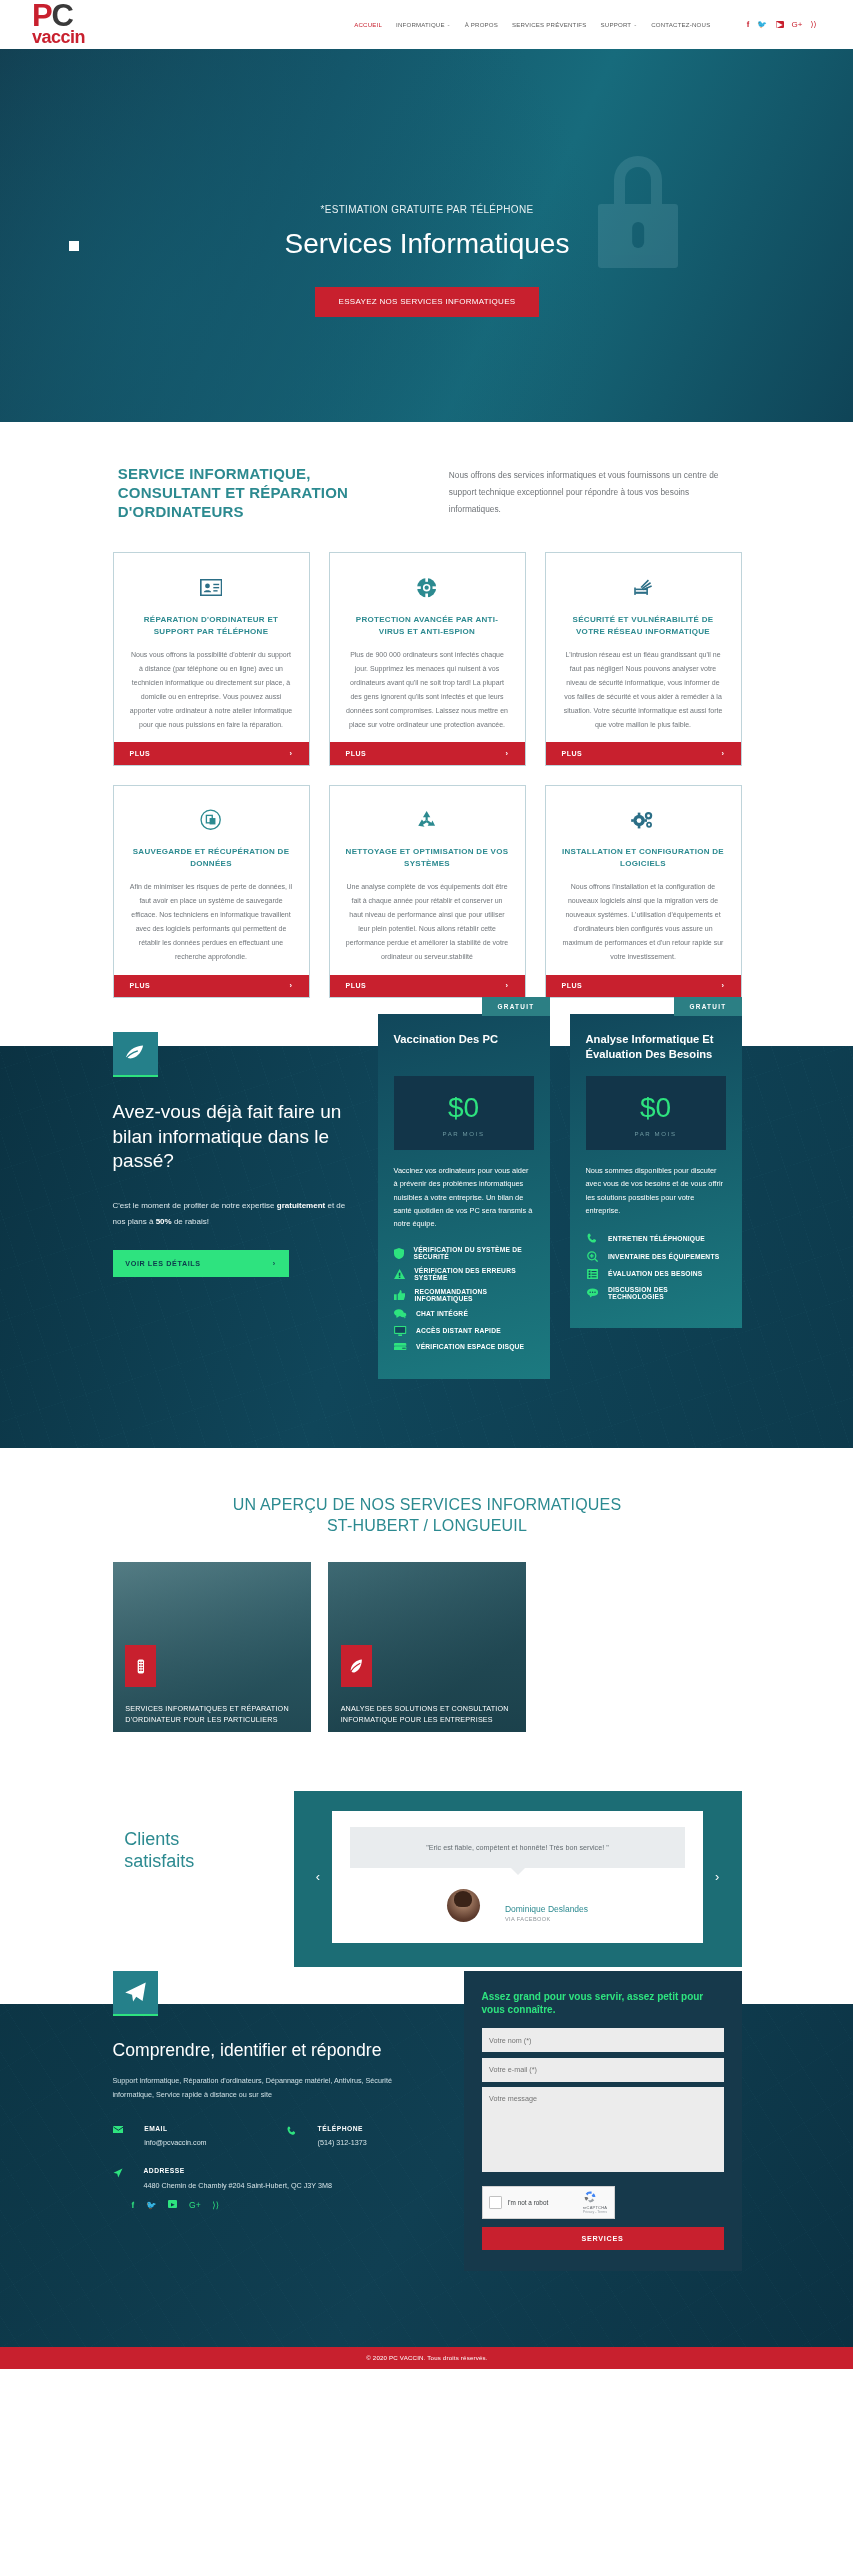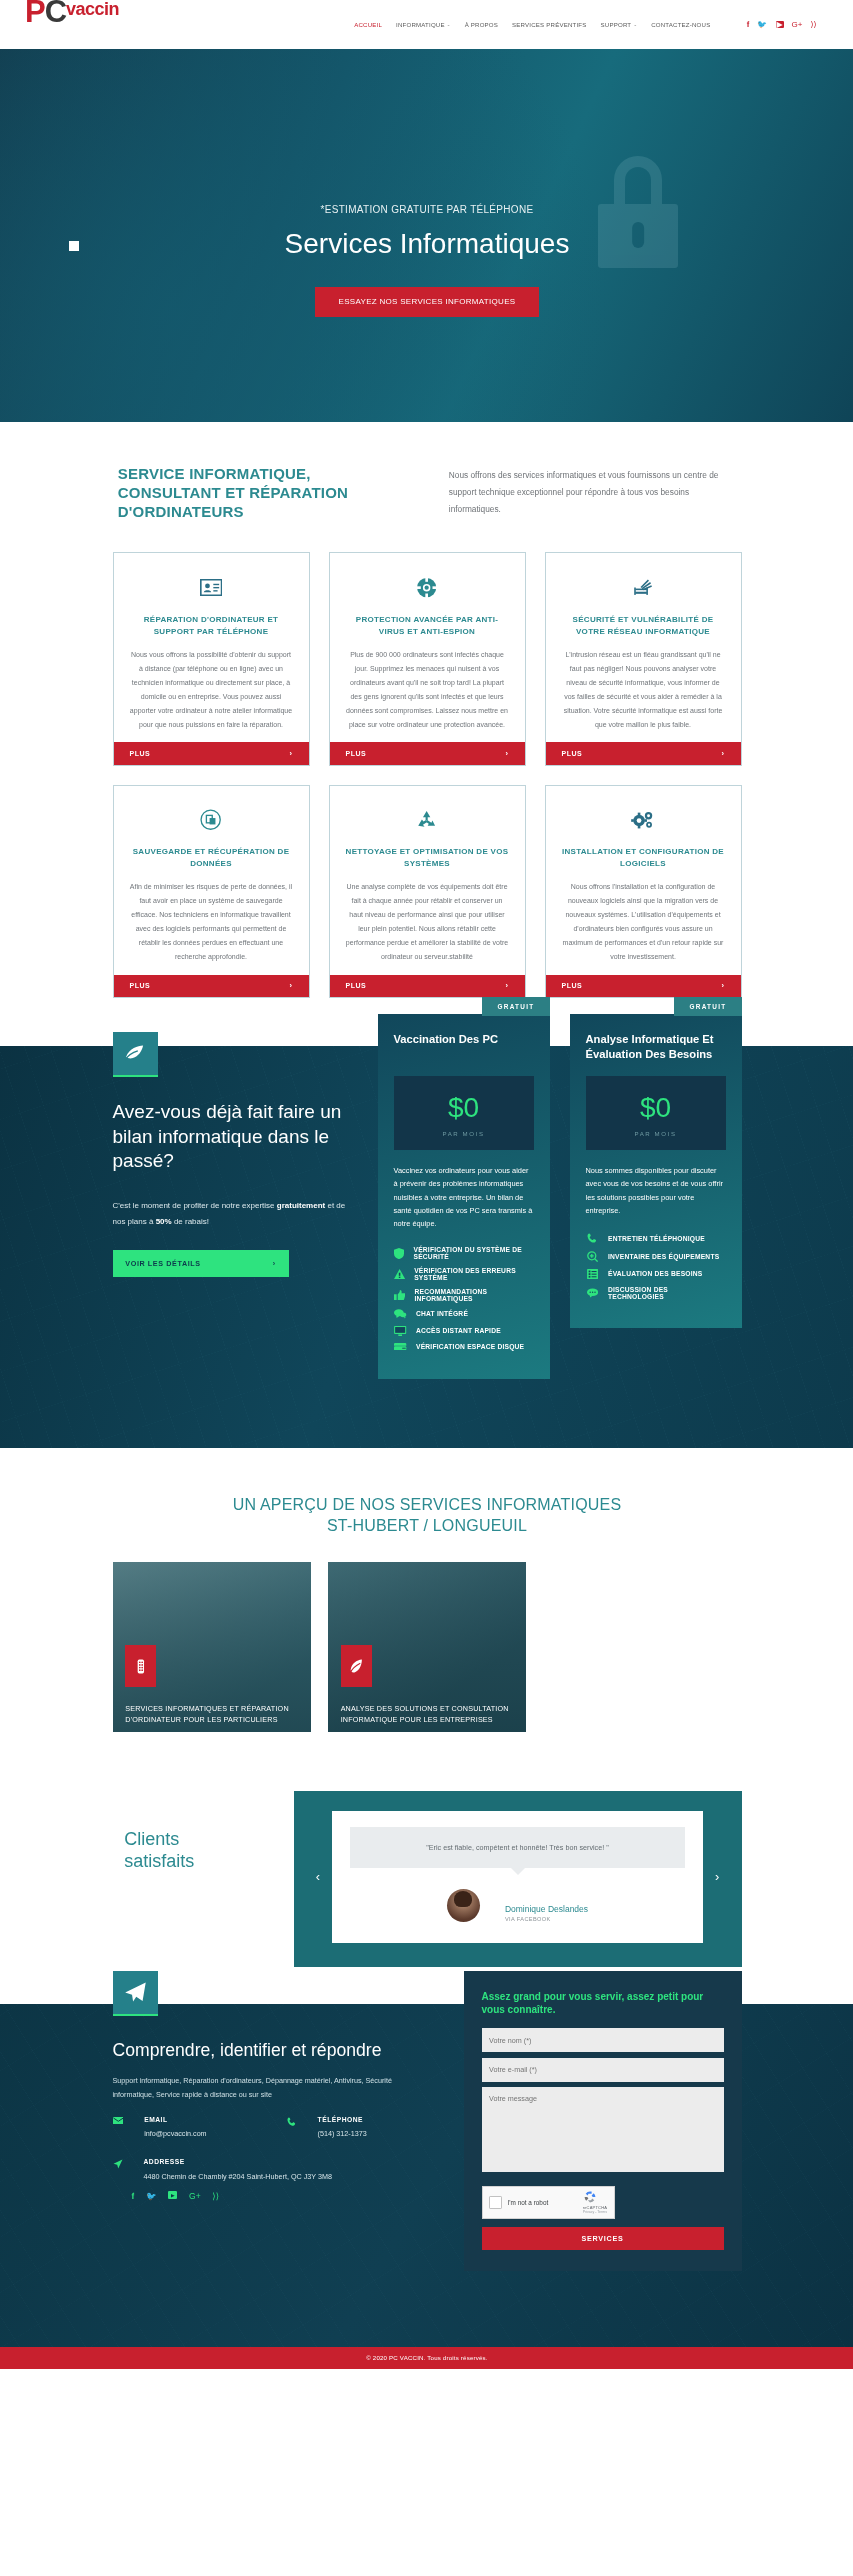--- a/index.html
+++ b/index.html
@@ -3,21 +3,21 @@
 <meta charset="utf-8">
 <title>PC Vaccin</title>
 <style>
   *{box-sizing:border-box;margin:0;padding:0}
   html,body{width:854px;background:#fff;font-family:"Liberation Sans",sans-serif;}
   body{width:854px;overflow-x:hidden;}
   .cond{font-family:"Liberation Sans Narrow","Liberation Sans",sans-serif;}
 
   
   .header{height:49px;background:#fff;display:flex;align-items:center;padding:0 32px;position:relative;}
-  .logo{width:80px;height:49px;position:relative;display:flex;flex-direction:row;justify-content:center;}
+  .logo{width:80px;height:49px;position:relative;display:flex;flex-direction:column;justify-content:center;}
   .logo-pc{font-size:31px;font-weight:bold;line-height:.78;letter-spacing:-1.1px;font-family:"Liberation Sans",sans-serif;}
   .logo-pc .p{color:#C8202E}
   .logo-pc .c{color:#3a3a3a}
   .logo-vaccin{color:#C8202E;font-size:18px;font-weight:bold;line-height:.9;letter-spacing:-0.5px;margin-top:1.1px}
   .nav{margin-left:auto;display:flex;align-items:center;gap:14px;padding-right:5.3px}
   .nav a{font-size:6.1px;letter-spacing:0.2px;color:#5c5c5c;text-decoration:none;white-space:nowrap;display:flex;align-items:center;gap:2.1px}
   .nav a.active{color:#C8202E}
   .caret{font-size:4.3px;opacity:.8}
   .socials{display:flex;align-items:center;gap:8px;margin-left:22.4px}
   .socials span{color:#C8202E;font-size:8px;line-height:1}
@@ -111,21 +111,21 @@
   .p-via{color:#8d9499;font-size:5.6px;letter-spacing:0.4px;margin-top:2.1px}
 
   
   .footer{position:relative;background:linear-gradient(120deg,#0c3545 0%,#103f52 50%,#0b3142 100%);padding-top:0}
   .footer::before{content:"";position:absolute;inset:0;opacity:.45;
     background:repeating-linear-gradient(58deg,rgba(130,210,225,.07) 0 0.5px,transparent 0.5px 28px),
                repeating-linear-gradient(-32deg,rgba(130,210,225,.05) 0 0.5px,transparent 0.5px 47px);}
   .footer-wrap{position:relative;z-index:3;width:629px;margin:0 auto;display:flex;gap:31px;align-items:flex-start;padding-bottom:43px}
   .fl{flex:0 0 320px;position:relative;top:-33px}
   .fl h2{color:#fff;font-size:17.6px;line-height:1.3;font-weight:normal;margin-bottom:11.7px}
-  .fl>p{color:#cfe0e5;font-size:7.2px;line-height:1.95;margin-bottom:14px}
+  .fl>p{color:#cfe0e5;font-size:7.2px;line-height:1.95;margin-bottom:23px}
   .cinfo{display:flex;gap:29px;margin-bottom:18px}
   .cblock{display:flex;gap:21px;align-items:flex-start;flex:1}
   .cblock .ci{color:#2ee37f;font-size:9.6px;line-height:1;padding-top:1.1px}
   .cblock .lbl{color:#fff;font-size:6.7px;font-weight:bold;letter-spacing:0.5px;margin-bottom:5.3px}
   .cblock .val{color:#d6e4e8;font-size:7.2px;line-height:1.7}
   .fsoc{display:flex;gap:11.7px;padding-top:8.5px}
   .fsoc span{color:#2ee37f;font-size:8.5px}
   .fsoc .ytb{background:#2ee37f;color:#0c3545;width:9px;height:7.5px;border-radius:1.1px;display:inline-flex;align-items:center;justify-content:center;font-size:4.8px}
   .form{flex:1;background:#16394b;padding:19px 18px 21.3px;position:relative;top:-33px}
   .form h3{color:#2ee37f;font-size:10px;line-height:1.35;font-weight:bold;margin-bottom:11.7px}

